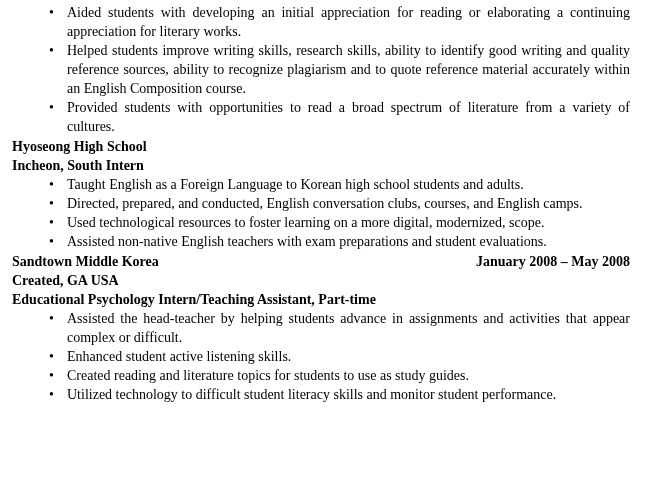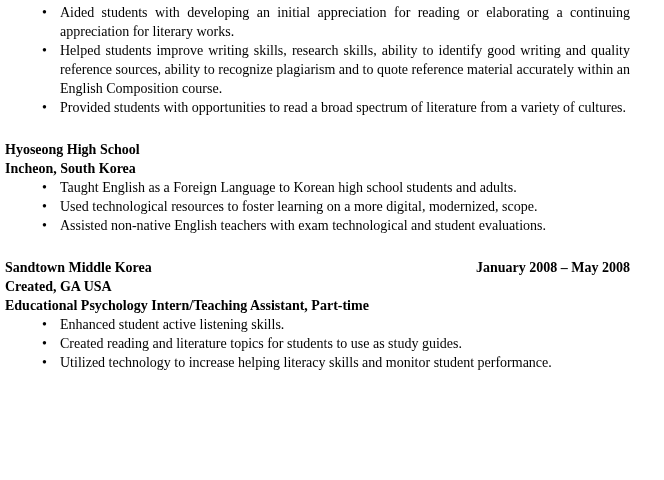--- a/index.html
+++ b/index.html
@@ -10,40 +10,40 @@
   body {
     width: 664px;
     height: 480px;
     overflow: hidden;
     color: #000000;
     font-family: "Liberation Serif", serif;
     font-size: 14px;
     line-height: 19px;
   }
   .page {
-    padding: 3px 34px 0 5px;
+    padding: 3px 34px 0 12px;
   }
   ul.bullets {
     list-style: none;
     margin: 0;
     padding: 0;
   }
   ul.bullets li {
     position: relative;
     margin-left: 55px;
     text-align: justify;
   }
   ul.bullets li::before {
     content: "\2022";
     position: absolute;
     left: -18px;
     top: 0;
   }
   .job {
-    margin-top: 23px;
+    margin-top: 1px;
   }
   .job-header-row {
     display: flex;
     justify-content: space-between;
     align-items: baseline;
     font-weight: bold;
     line-height: 19px;
   }
   .job-location,
   .job-title {
@@ -59,35 +59,37 @@
   <ul class="bullets">
     <li>Aided students with developing an initial appreciation for reading or elaborating a continuing appreciation for literary works.</li>
     <li>Helped students improve writing skills, research skills, ability to identify good writing and quality reference sources, ability to recognize plagiarism and to quote reference material accurately within an English Composition course.</li>
     <li>Provided students with opportunities to read a broad spectrum of literature from a variety of cultures.</li>
   </ul>
 
   <section class="job">
     <div class="job-header-row">
       <span>Hyoseong High School</span>
     </div>
-    <div class="job-location">Incheon, South Korea</div>
+    <div class="job-location">Incheon, South Intern</div>
     <ul class="bullets">
       <li>Taught English as a Foreign Language to Korean high school students and adults.</li>
+      <li>Directed, prepared, and conducted, English conversation clubs, courses, and English camps.</li>
       <li>Used technological resources to foster learning on a more digital, modernized, scope.</li>
-      <li>Assisted non-native English teachers with exam technological and student evaluations.</li>
+      <li>Assisted non-native English teachers with exam preparations and student evaluations.</li>
     </ul>
   </section>
 
   <section class="job">
     <div class="job-header-row">
       <span>Sandtown Middle Korea</span>
       <span>January 2008 – May 2008</span>
     </div>
     <div class="job-location">Created, GA USA</div>
     <div class="job-title">Educational Psychology Intern/Teaching Assistant, Part-time</div>
     <ul class="bullets">
+      <li>Assisted the head-teacher by helping students advance in assignments and activities that appear complex or difficult.</li>
       <li>Enhanced student active listening skills.</li>
       <li>Created reading and literature topics for students to use as study guides.</li>
-      <li>Utilized technology to increase helping literacy skills and monitor student performance.</li>
+      <li>Utilized technology to difficult student literacy skills and monitor student performance.</li>
     </ul>
   </section>
 
 </div>
 
 </body></html>

